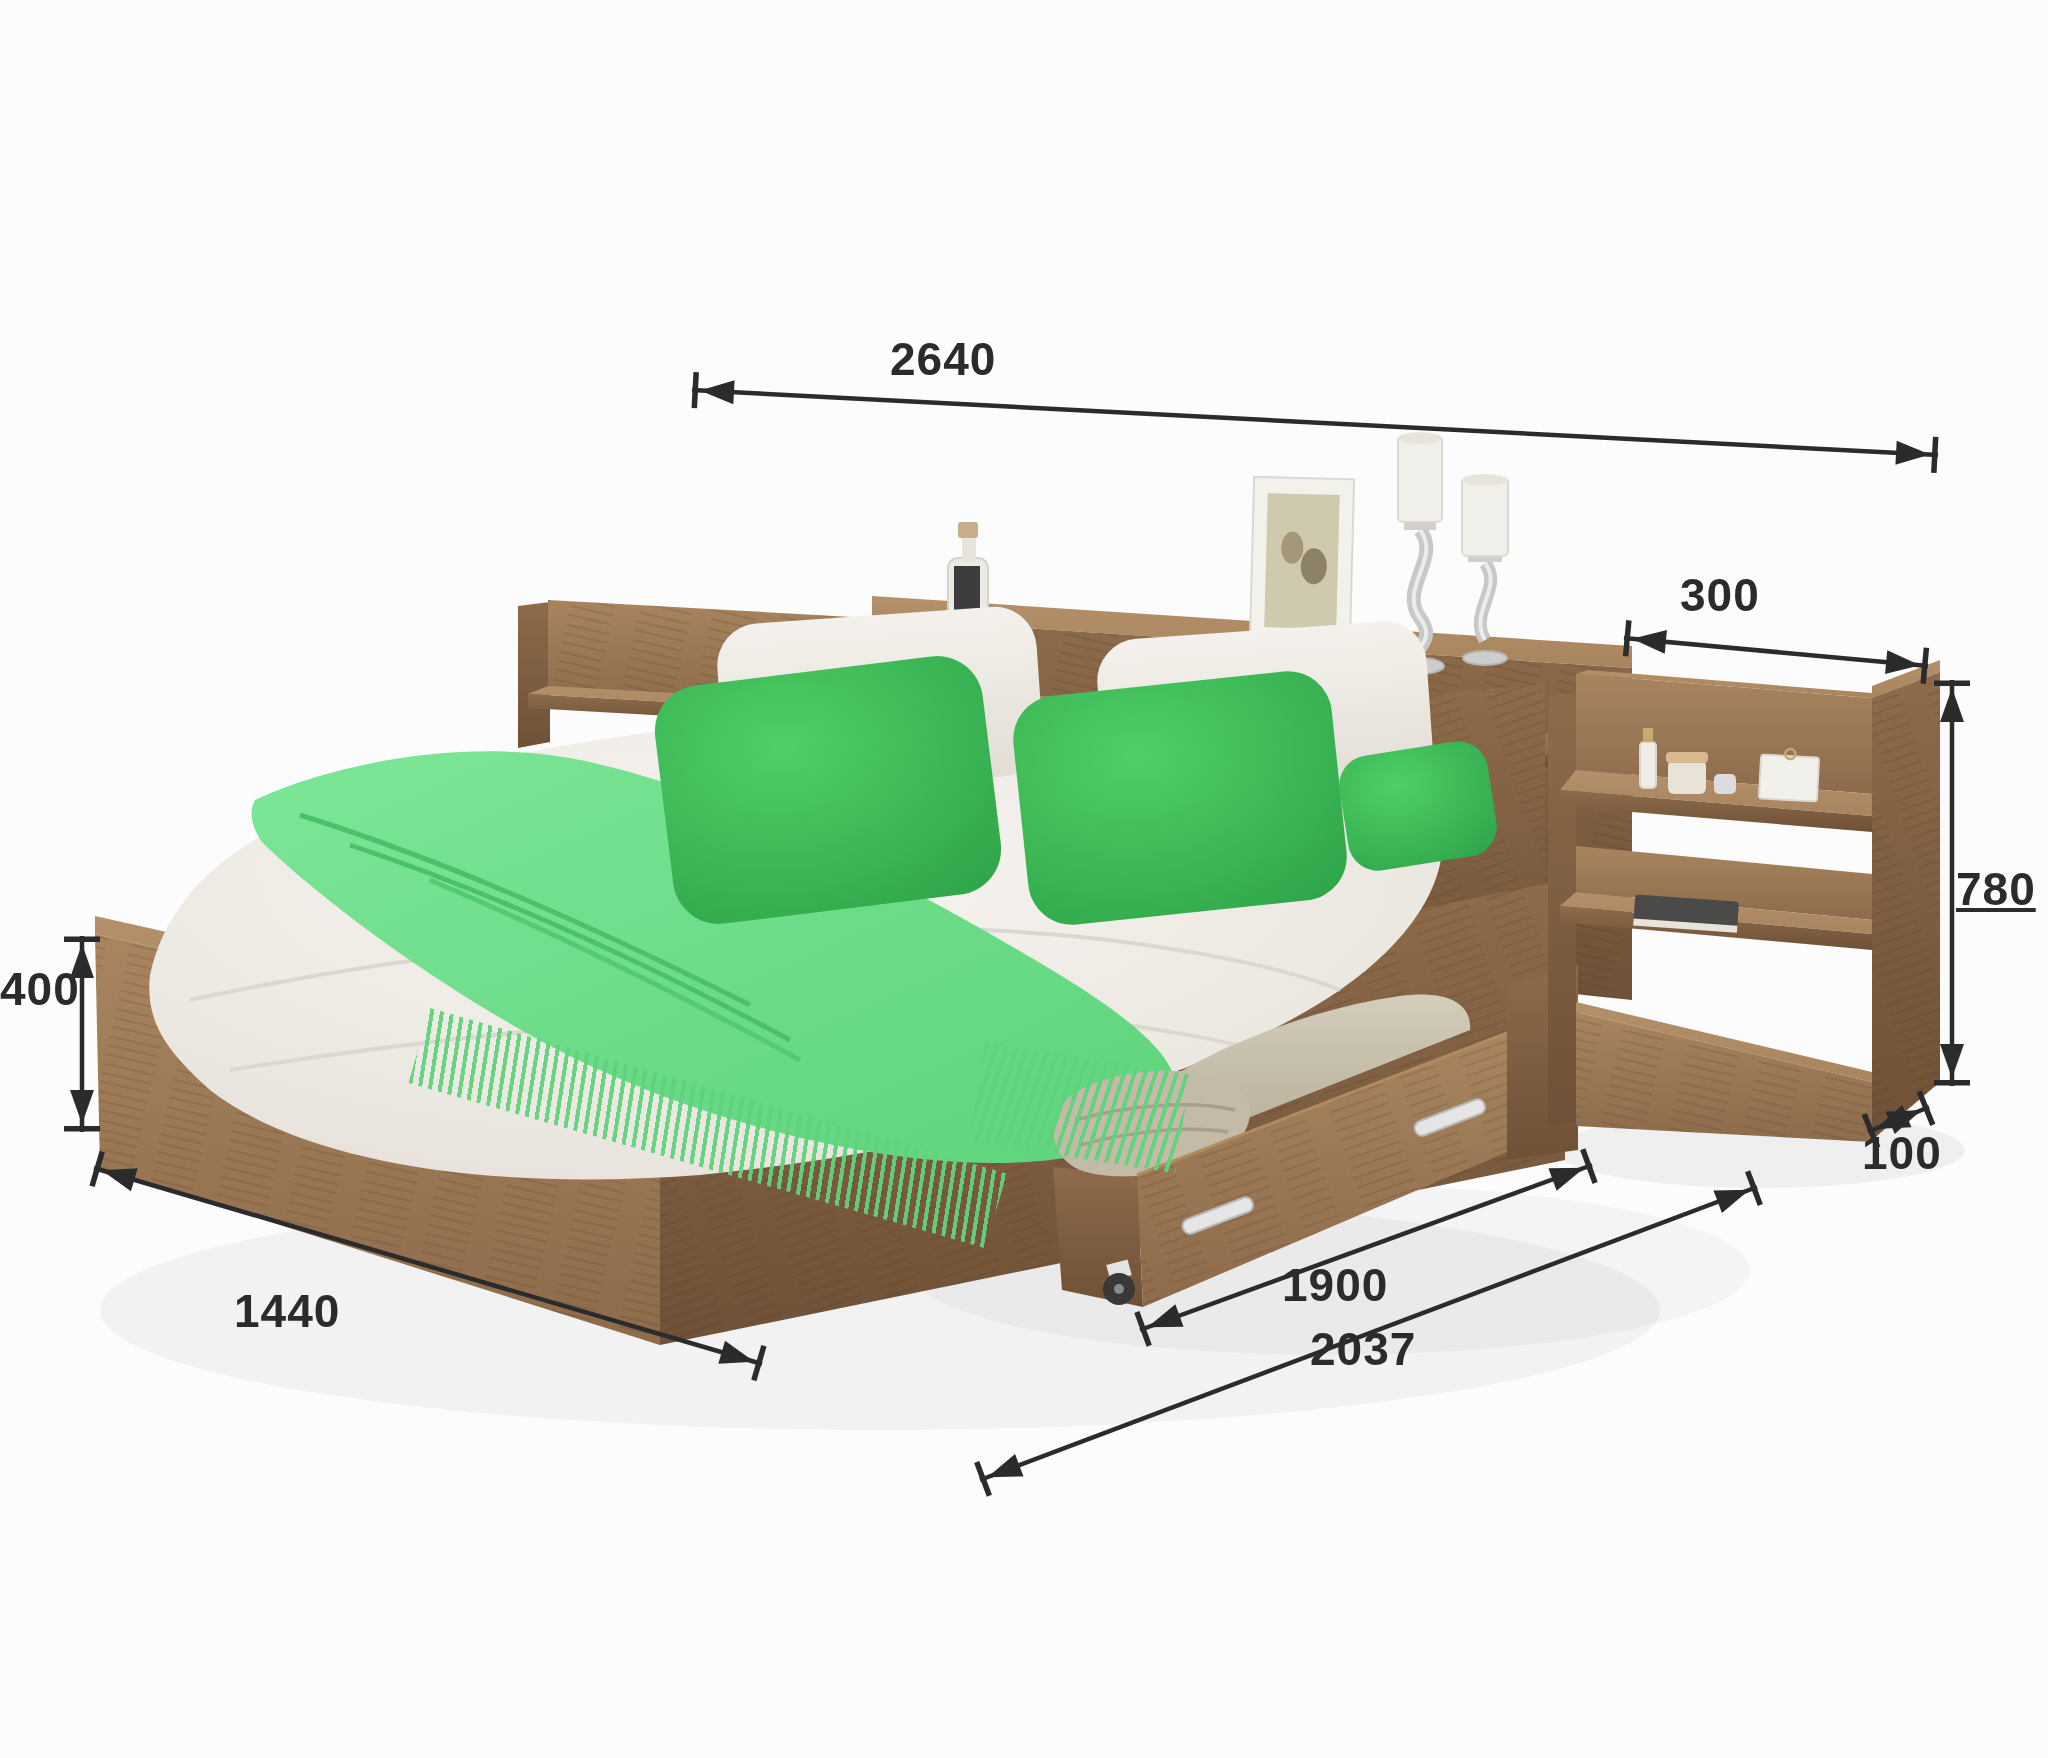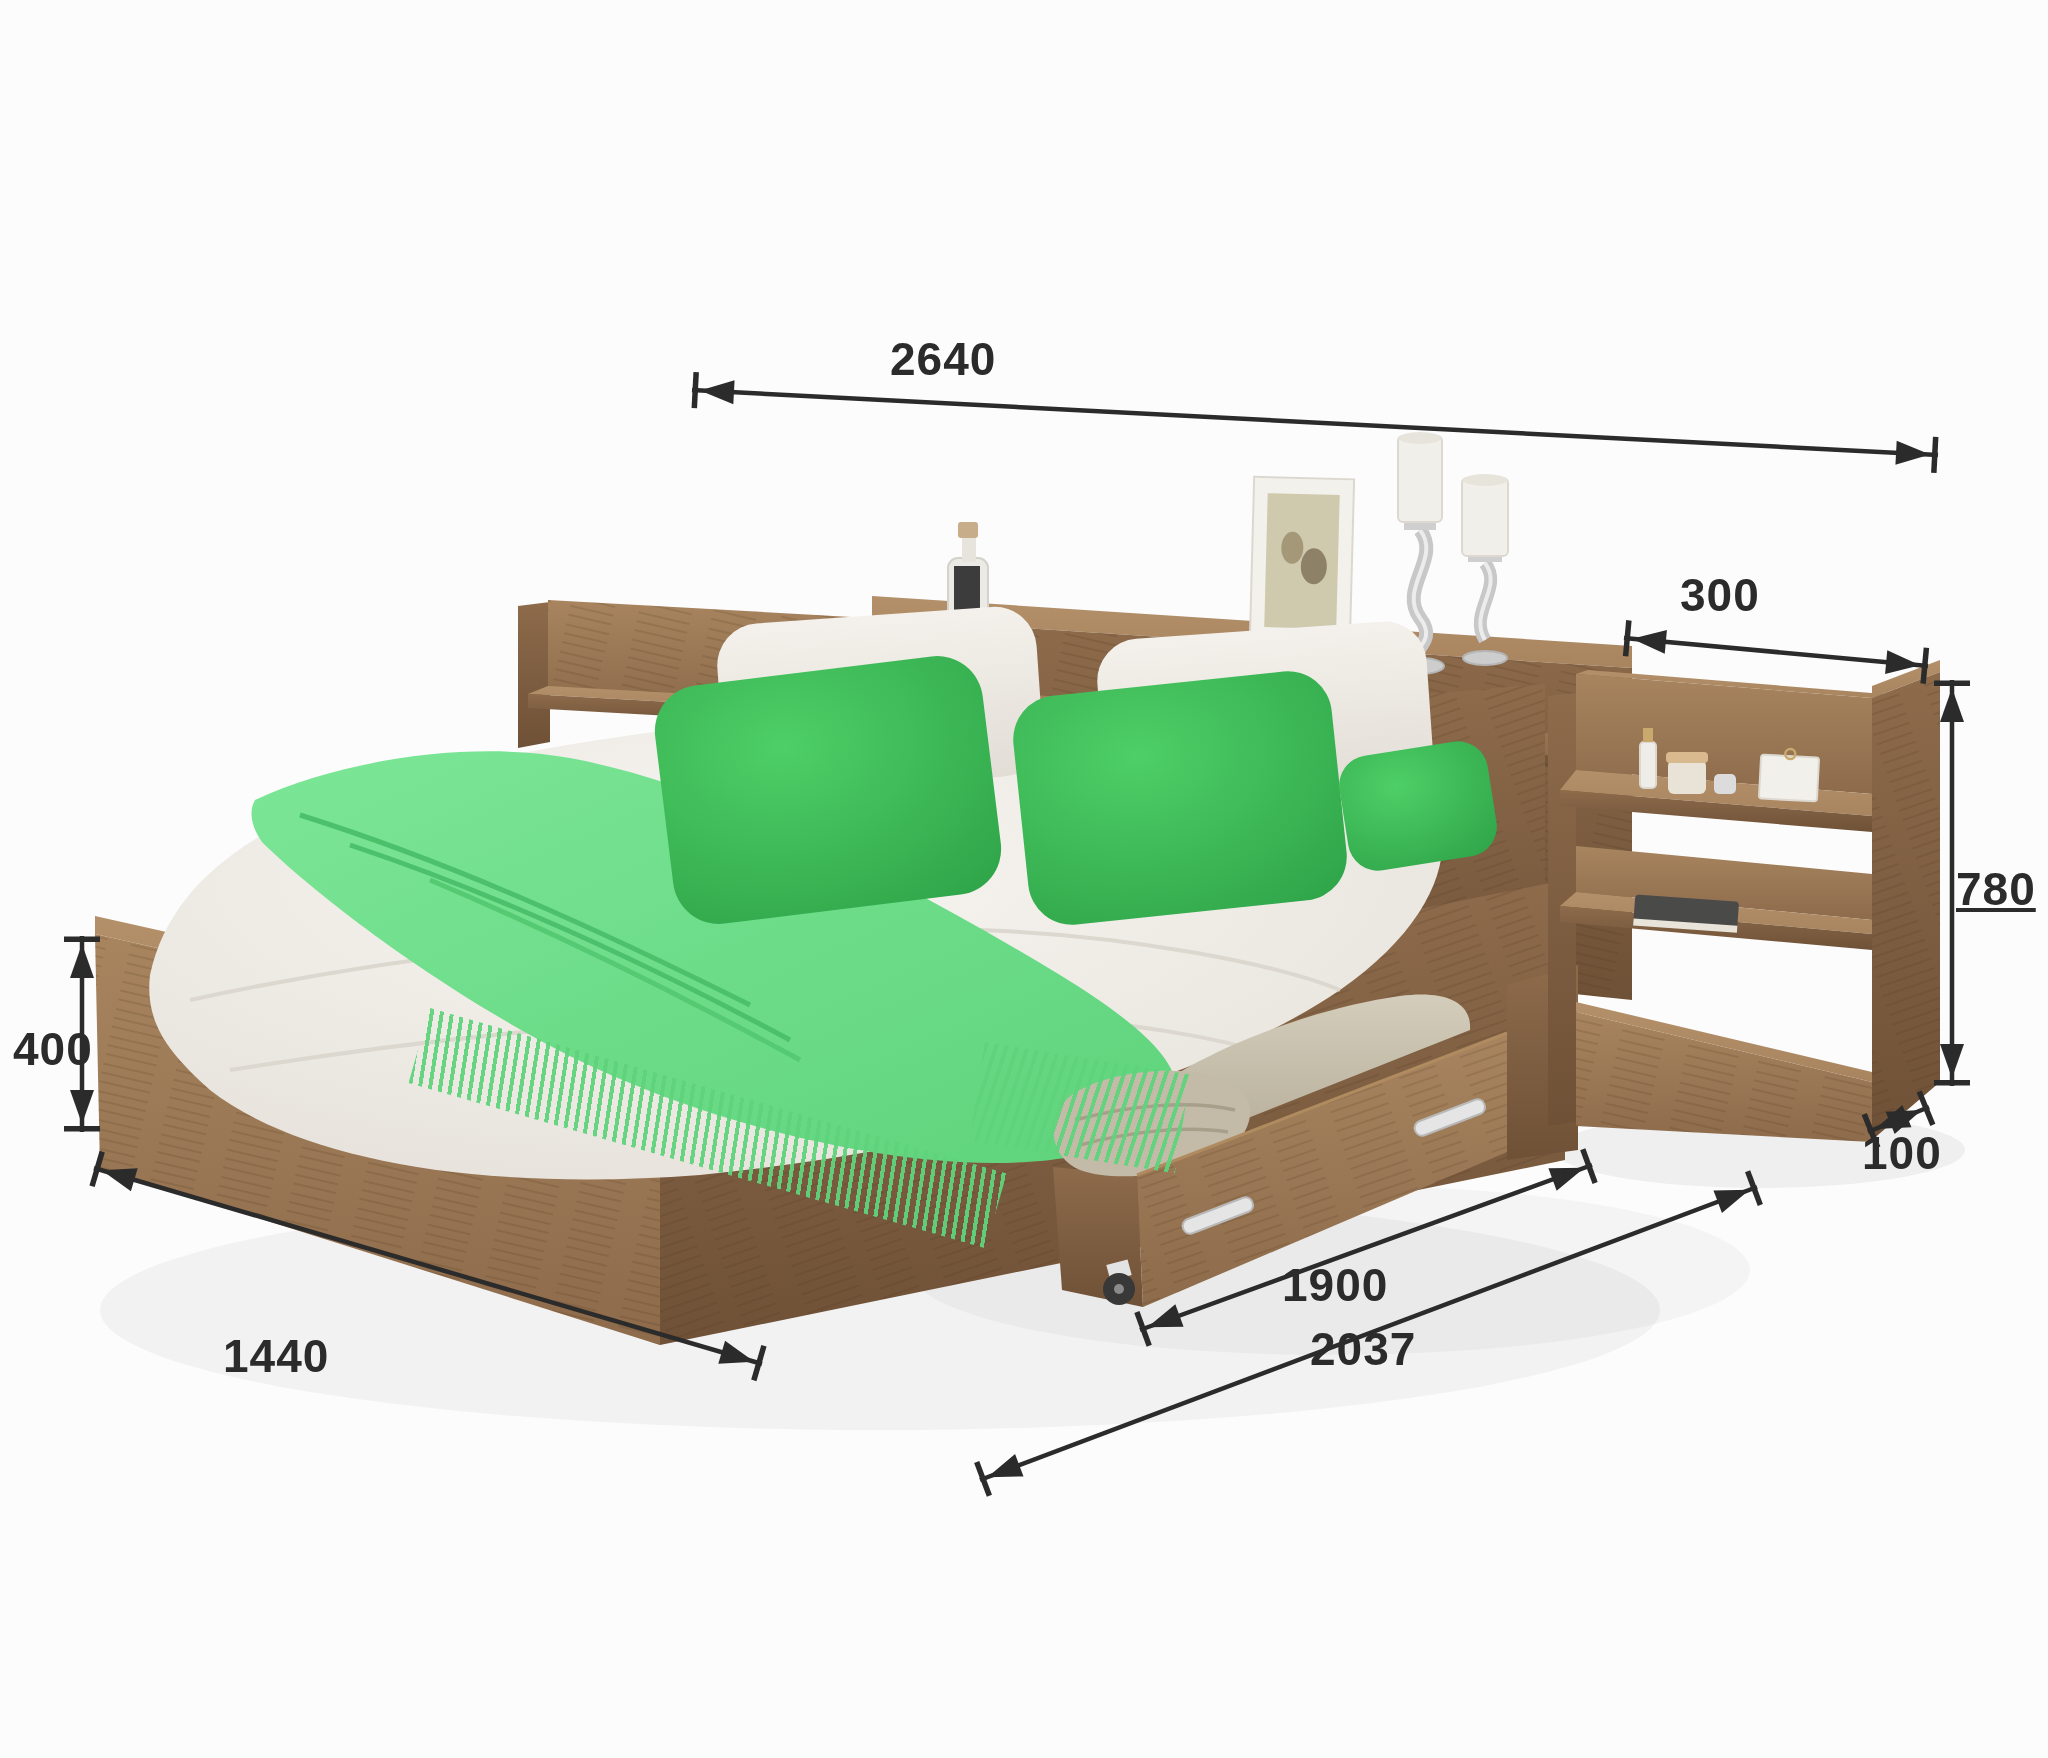--- a/index.html
+++ b/index.html
@@ -249,19 +249,19 @@
     <line class="dimline" x1="82" y1="936" x2="82" y2="1132" marker-start="url(#de)" marker-end="url(#de)"></line>
     <line class="dimline" x1="94" y1="1168" x2="762" y2="1364" marker-start="url(#de)" marker-end="url(#de)"></line>
     <line class="dimline" x1="1140" y1="1330" x2="1592" y2="1165" marker-start="url(#de)" marker-end="url(#de)"></line>
     <line class="dimline" x1="980" y1="1480" x2="1757" y2="1187" marker-start="url(#de)" marker-end="url(#de)"></line>
     <line class="dimline" x1="1868" y1="1132" x2="1929" y2="1107" marker-start="url(#de)" marker-end="url(#de)"></line>
   </svg>
 
   <div class="dim" style="left:890px;top:336px;width:200px;">2640</div>
   <div class="dim" style="left:1680px;top:572px;width:180px;">300</div>
   <div class="dim" style="left:1956px;top:866px;width:90px;text-decoration:underline;">780</div>
-  <div class="dim" style="left:0px;top:1026px;width:78px;padding-left:13px;">400</div>
-  <div class="dim" style="left:223px;top:1288px;width:170px;margin-top:45px;">1440</div>
+  <div class="dim" style="left:0px;top:966px;width:78px;">400</div>
+  <div class="dim" style="left:234px;top:1288px;width:170px;">1440</div>
   <div class="dim" style="left:1282px;top:1262px;width:180px;">1900</div>
   <div class="dim" style="left:1310px;top:1326px;width:180px;">2037</div>
   <div class="dim" style="left:1862px;top:1130px;width:130px;">100</div>
 
 </div>
 
 </body></html>

